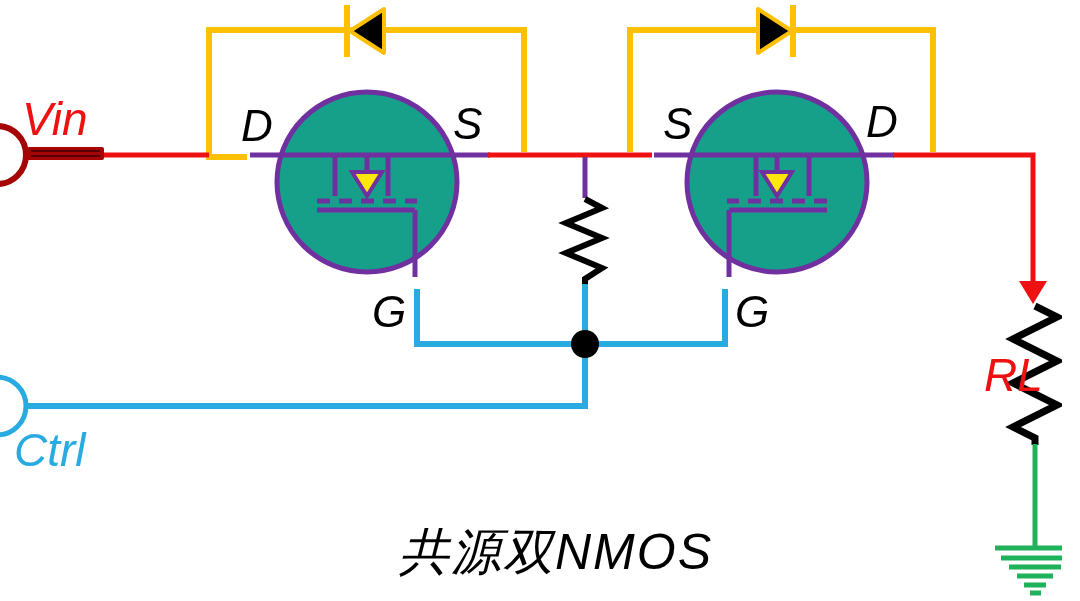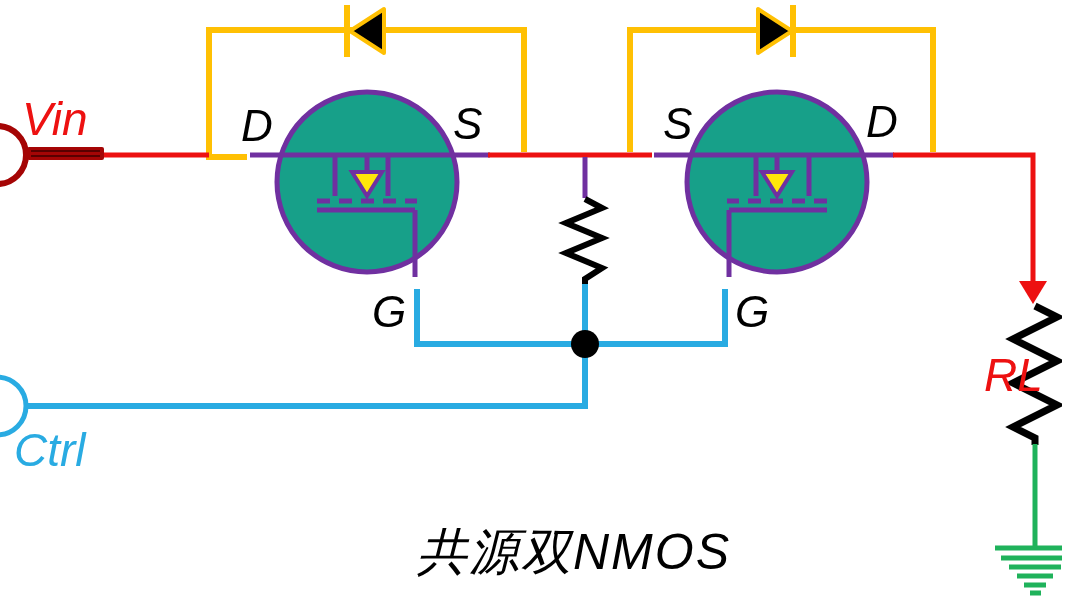--- a/index.html
+++ b/index.html
@@ -29,21 +29,21 @@
   .bar-stripe{stroke:var(--connector-stripe,#5a0000);stroke-width:2;fill:none;}
 
   
   .lbl{position:absolute;font-style:italic;line-height:1;white-space:nowrap;}
   .lbl-red  {color:var(--signal-red,#ed1111);}
   .lbl-cyan {color:var(--control-cyan,#29abe2);}
   .lbl-black{color:var(--component-black,#000);}
   .port-lbl{font-size:46px;}
   .term-lbl{font-size:44px;}
   .rl-lbl{font-size:46px;}
-  .title-lbl{font-size:50px;left:574px;top:527px;transform:translateX(-50%);letter-spacing:2px;}
+  .title-lbl{font-size:50px;left:556px;top:527px;transform:translateX(-50%);letter-spacing:2px;}
 </style>
 </head>
 <body>
 
 <div class="stage">
 
   <svg width="1080" height="601" viewBox="0 0 1080 601">
 
     <g>
       <path class="w-orange" d="M247,157 H209 V30 H524 V152"></path>

